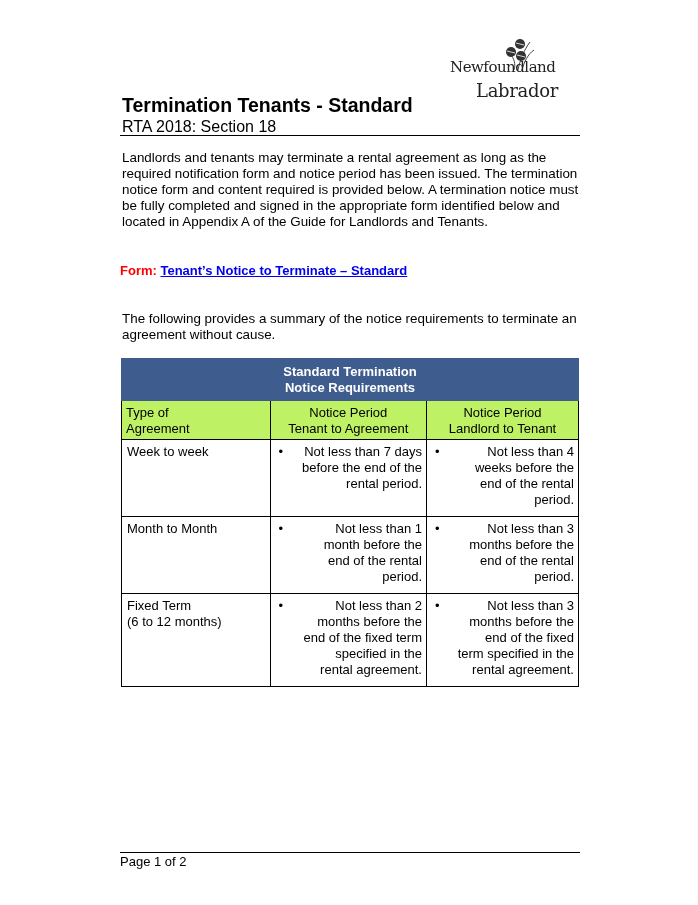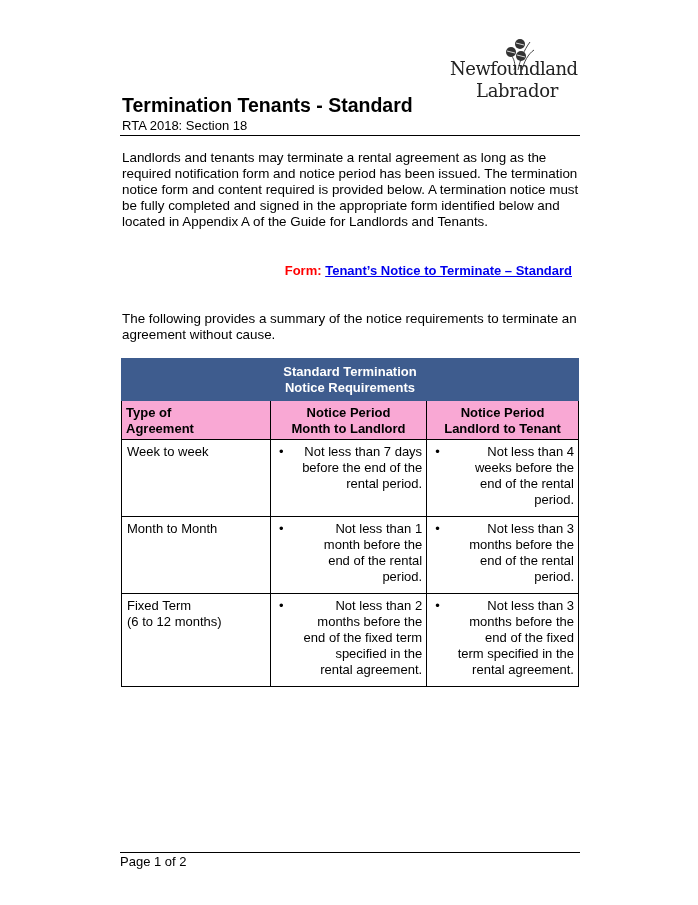--- a/index.html
+++ b/index.html
@@ -1,38 +1,38 @@
 <!DOCTYPE html>
 <html><head>
 <meta charset="utf-8">
 <style>
   html, body { margin: 0; padding: 0; background: #ffffff; }
   body { width: 698px; height: 905px; position: relative; overflow: hidden;
          font-family: "Liberation Sans", sans-serif; color: #000; }
   .logo { position: absolute; left: 450px; top: 36px; width: 132px; height: 66px; }
   .logo svg { position: absolute; left: 50px; top: 0; }
   .logo .w1 { position: absolute; left: 0; top: 22px; font-family: "DejaVu Serif", serif;
-              font-size: 18px; letter-spacing: -0.5px; color: #222; }
+              font-size: 15px; letter-spacing: -0.5px; color: #222; }
   .logo .w2 { position: absolute; left: 26px; top: 44px; font-family: "DejaVu Serif", serif;
               font-size: 18px; letter-spacing: -0.3px; color: #222; }
   .title { position: absolute; left: 122px; top: 94px; font-size: 19.5px; font-weight: bold; }
-  .subtitle { position: absolute; left: 122px; top: 118px; font-size: 13px; }
+  .subtitle { position: absolute; left: 122px; top: 118px; font-size: 16px; }
   .rule-top { position: absolute; left: 120px; top: 135px; width: 460px; height: 1px; background: #000; }
   .intro { position: absolute; left: 122px; top: 150px; width: 460px; font-size: 13.4px; line-height: 16px; }
-  .forms { position: absolute; left: 112px; top: 263px; width: 460px; text-align: right;
+  .forms { position: absolute; left: 120px; top: 263px; width: 460px; text-align: left;
            font-size: 13px; font-weight: bold; line-height: 16px; }
   .forms .lbl { color: #ff0000; }
   .forms a { color: #0000ee; text-decoration: underline; }
   .summary { position: absolute; left: 122px; top: 311px; width: 460px; font-size: 13.4px; line-height: 16px; }
   table.req { position: absolute; left: 121px; top: 358px; width: 458px; border-collapse: collapse;
               font-size: 13px; line-height: 16px; }
   table.req td, table.req th { border: 1px solid #000; vertical-align: top; padding: 0; margin-left: 6px; }
   .hdr-main { background: #3e5c8e; color: #fff; text-align: center; font-weight: bold;
               padding: 5px 0 4px 0 !important; border-color: #3e5c8e !important; border-bottom: 1px solid #3e5c8e !important;}
-  .hdr-col { background: #f9a8d4; font-weight: bold; padding: 4px 4px 2px 4px !important; }
+  .hdr-col { background: #bef264; font-weight: normal; padding: 4px 4px 2px 4px !important; }
   .hdr-col.c { text-align: center; }
   .col1 { width: 150px; }
   .col2 { width: 155px; }
   .col3 { width: 150px; }
   td.type { padding: 4px 5px 8px 5px !important; }
   td.bul { padding: 4px 4px 8px 4px !important; }
   .bullet { display: flex; }
   .bullet .dot { width: 22px; flex: none; padding-left: 4px; }
   .bullet .txt { flex: 1; text-align: right; }
   .rule-bottom { position: absolute; left: 120px; top: 852px; width: 460px; height: 1px; background: #000; }
@@ -80,21 +80,21 @@
       <div>Notice Requirements</div>
     </th>
   </tr>
   <tr>
     <th class="hdr-col col1" style="text-align:left">
       <div>Type of</div>
       <div>Agreement</div>
     </th>
     <th class="hdr-col c col2">
       <div>Notice Period</div>
-      <div>Month to Landlord</div>
+      <div>Tenant to Agreement</div>
     </th>
     <th class="hdr-col c col3">
       <div>Notice Period</div>
       <div>Landlord to Tenant</div>
     </th>
   </tr>
   <tr>
     <td class="type">
       <div>Week to week</div>
     </td>

